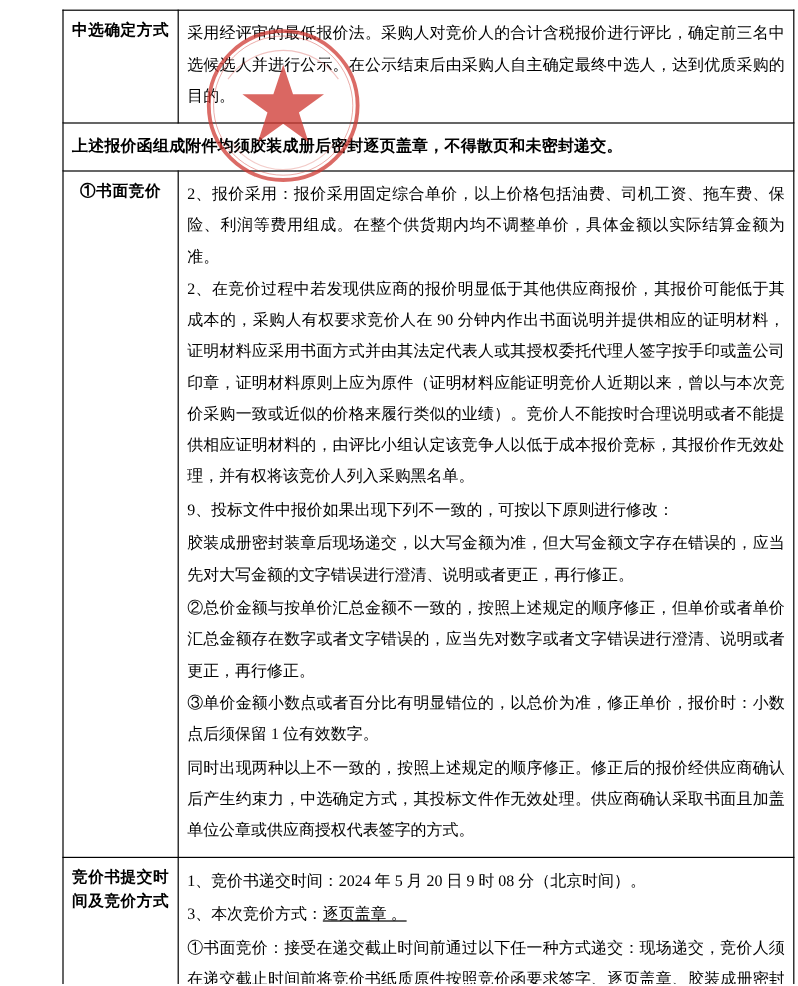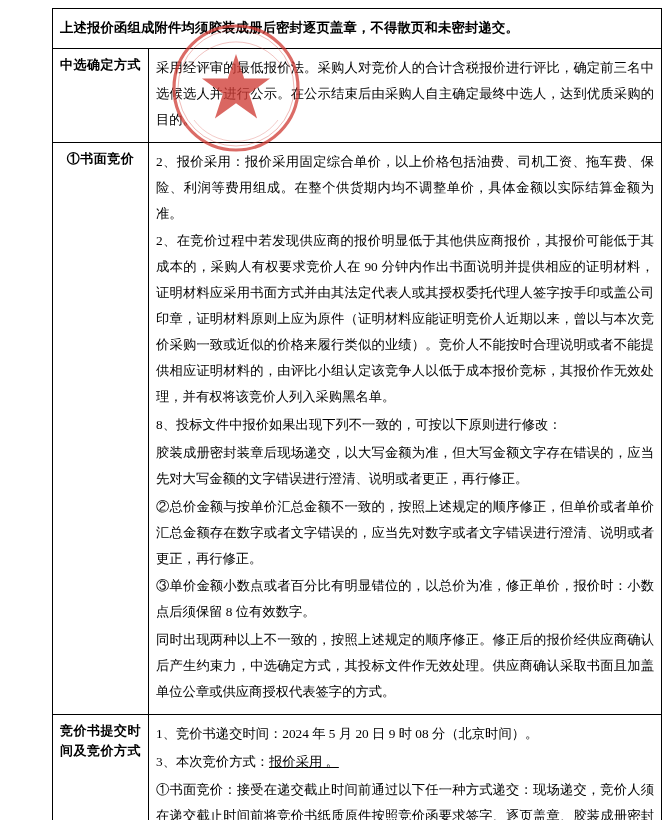--- a/index.html
+++ b/index.html
@@ -110,49 +110,49 @@
 
   <div class="topstrip"></div>
 
   <table class="doc">
     <colgroup>
       <col style="width:96px">
       <col>
     </colgroup>
     <tbody>
       <tr>
-        <td class="body center-bold" colspan="2">上述报价函组成附件均须胶装成册后密封逐页盖章，不得散页和未密封递交。</td>
-      </tr>
-
-      <tr>
         <td class="label">中选确定方式</td>
         <td class="body">
           <p>采用经评审的最低报价法。采购人对竞价人的合计含税报价进行评比，确定前三名中选候选人并进行公示。在公示结束后由采购人自主确定最终中选人，达到优质采购的目的。</p>
         </td>
       </tr>
 
       <tr>
+        <td class="body center-bold" colspan="2">上述报价函组成附件均须胶装成册后密封逐页盖章，不得散页和未密封递交。</td>
+      </tr>
+
+      <tr>
         <td class="label">①书面竞价</td>
         <td class="body">
           <p>2、报价采用：报价采用固定综合单价，以上价格包括油费、司机工资、拖车费、保险、利润等费用组成。在整个供货期内均不调整单价，具体金额以实际结算金额为准。</p>
           <p>2、在竞价过程中若发现供应商的报价明显低于其他供应商报价，其报价可能低于其成本的，采购人有权要求竞价人在 90 分钟内作出书面说明并提供相应的证明材料，证明材料应采用书面方式并由其法定代表人或其授权委托代理人签字按手印或盖公司印章，证明材料原则上应为原件（证明材料应能证明竞价人近期以来，曾以与本次竞价采购一致或近似的价格来履行类似的业绩）。竞价人不能按时合理说明或者不能提供相应证明材料的，由评比小组认定该竞争人以低于成本报价竞标，其报价作无效处理，并有权将该竞价人列入采购黑名单。</p>
-          <p>8、投标文件中报价如果出现下列不一致的，可按以下原则进行修改：</p>
+          <p>9、投标文件中报价如果出现下列不一致的，可按以下原则进行修改：</p>
           <p>胶装成册密封装章后现场递交，以大写金额为准，但大写金额文字存在错误的，应当先对大写金额的文字错误进行澄清、说明或者更正，再行修正。</p>
           <p>②总价金额与按单价汇总金额不一致的，按照上述规定的顺序修正，但单价或者单价汇总金额存在数字或者文字错误的，应当先对数字或者文字错误进行澄清、说明或者更正，再行修正。</p>
-          <p>③单价金额小数点或者百分比有明显错位的，以总价为准，修正单价，报价时：小数点后须保留 8 位有效数字。</p>
+          <p>③单价金额小数点或者百分比有明显错位的，以总价为准，修正单价，报价时：小数点后须保留 1 位有效数字。</p>
           <p>同时出现两种以上不一致的，按照上述规定的顺序修正。修正后的报价经供应商确认后产生约束力，中选确定方式，其投标文件作无效处理。供应商确认采取书面且加盖单位公章或供应商授权代表签字的方式。</p>
         </td>
       </tr>
 
       <tr>
         <td class="label label-two-line">竞价书提交时间及竞价方式</td>
         <td class="body tight">
           <p>1、竞价书递交时间：2024 年 5 月 20 日 9 时 08 分（北京时间）。</p>
           <p>
-            <span>3、本次竞价方式：</span><span class="u">报价采用 。</span>
+            <span>3、本次竞价方式：</span><span class="u">逐页盖章 。</span>
           </p>
           <p>①书面竞价：接受在递交截止时间前通过以下任一种方式递交：现场递交，竞价人须在递交截止时间前将竞价书纸质原件按照竞价函要求签字、逐页盖章、胶装成册密封装章后现场递交；递交地址：雅安城市建设投资开发有限公司一楼开标室（地址：雅安市雨城区和兴街 1 号）。</p>
         </td>
       </tr>
 
     </tbody>
   </table>
 
   <div class="bottomfade"></div>
 </div>

